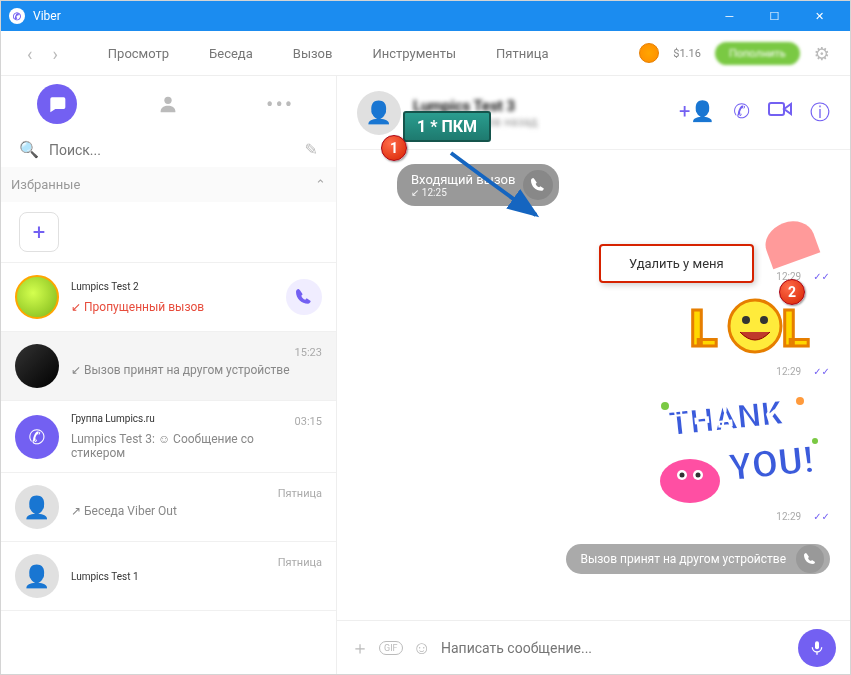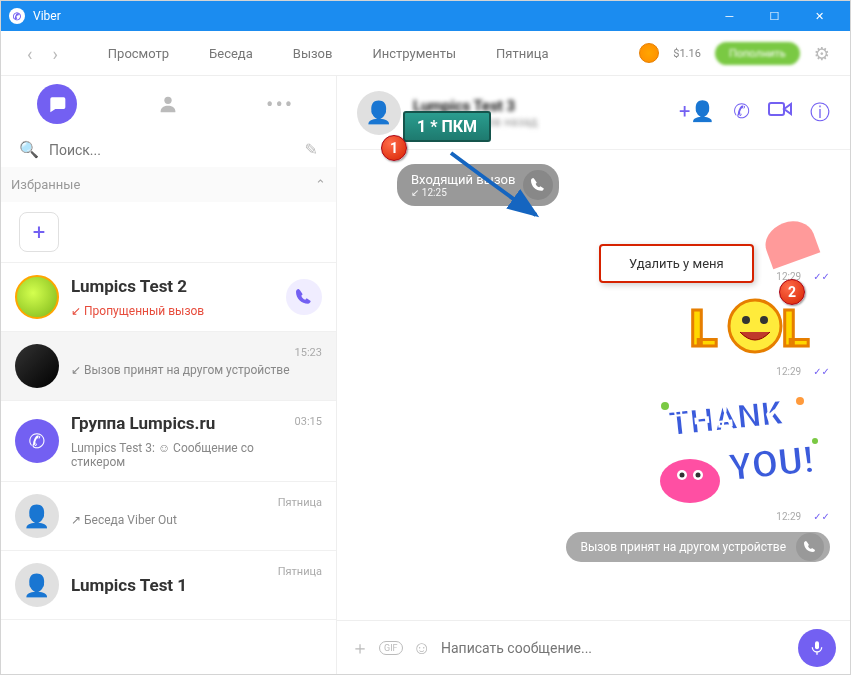--- a/index.html
+++ b/index.html
@@ -34,21 +34,21 @@
 .add-fav{padding:10px 18px;border-bottom:1px solid #f0f0f0}
 .add-btn{width:40px;height:40px;border:1px solid #e0e0e0;border-radius:8px;display:flex;align-items:center;justify-content:center;color:#7360f2;font-size:22px;cursor:pointer}
 .chat-item{display:flex;align-items:center;padding:12px 14px;border-bottom:1px solid #f0f0f0;cursor:pointer;position:relative}
 .chat-item.selected{background:#f5f5f5}
 .avatar{width:44px;height:44px;border-radius:50%;margin-right:12px;flex-shrink:0}
 .av-lime{background:radial-gradient(circle at 40% 40%,#d4ff4f,#7cb518);border:2px solid #ffa500}
 .av-laptop{background:linear-gradient(135deg,#333,#000)}
 .av-viber{background:#7360f2;display:flex;align-items:center;justify-content:center;color:#fff;font-size:20px}
 .av-gray{background:#e0e0e0;display:flex;align-items:center;justify-content:center;color:#bbb;font-size:22px}
 .chat-info{flex:1;min-width:0}
-.chat-name{font-size:17px;font-weight:700;color:#333}
+.chat-name{font-size:10px;font-weight:400;color:#333}
 .chat-sub{font-size:12px;color:#888;margin-top:8px}
 .chat-sub.missed{color:#e74c3c}
 .chat-time{font-size:11px;color:#aaa;align-self:flex-start;margin-top:2px}
 .call-btn{width:36px;height:36px;border-radius:50%;background:#f0edff;display:flex;align-items:center;justify-content:center;color:#7360f2;margin-left:8px}
 .chat-area{flex:1;display:flex;flex-direction:column;position:relative}
 .chat-header{height:74px;display:flex;align-items:center;padding:0 20px;border-bottom:1px solid #f0f0f0}
 .ch-avatar{width:44px;height:44px;border-radius:50%;background:#e0e0e0;margin-right:12px;position:relative;display:flex;align-items:center;justify-content:center;color:#999;font-size:22px}
 .ch-name{font-size:15px;font-weight:600;filter:blur(2px)}
 .ch-status{font-size:12px;color:#999;filter:blur(2px)}
 .ch-actions{margin-left:auto;display:flex;gap:18px;color:#7360f2;font-size:20px}
@@ -57,21 +57,21 @@
 .call-bubble .time{font-size:10px;opacity:.9}
 .call-bubble .phone-circ{position:absolute;right:6px;top:50%;transform:translateY(-50%);width:30px;height:30px;border-radius:50%;background:#888;display:flex;align-items:center;justify-content:center}
 .sticker-row{align-self:flex-end;margin-bottom:4px;display:flex;flex-direction:column;align-items:flex-end}
 .sticker{margin-bottom:2px}
 .sticker-meta{font-size:10px;color:#aaa;display:flex;align-items:center;gap:12px}
 .checks{color:#7360f2}
 .st-heart{width:70px;height:55px;position:relative}
 .st-heart:before{content:"";position:absolute;width:50px;height:40px;background:#ff9a9a;border-radius:50% 50% 0 0;transform:rotate(-20deg);left:5px;top:8px}
 .st-lol-svg{display:block}
 .st-thankyou-svg{display:block}
-.call-answered{background:#aaa;border-radius:18px;padding:8px 44px 8px 14px;color:#fff;font-size:12px;align-self:flex-end;position:relative;margin-top:6px}
+.call-answered{background:#aaa;border-radius:18px;padding:8px 44px 8px 14px;color:#fff;font-size:12px;align-self:flex-end;position:relative;margin-top:18px}
 .call-answered .phone-circ{position:absolute;right:6px;top:50%;transform:translateY(-50%);width:28px;height:28px;border-radius:50%;background:#999;display:flex;align-items:center;justify-content:center}
 .composer{height:54px;border-top:1px solid #eee;display:flex;align-items:center;padding:0 14px;gap:10px}
 .comp-icon{color:#bbb;cursor:pointer;font-size:18px}
 .gif-badge{border:1px solid #bbb;border-radius:10px;font-size:9px;padding:1px 4px;color:#bbb}
 .comp-input{flex:1;border:none;outline:none;font-size:14px;color:#999}
 .mic-btn{width:38px;height:38px;border-radius:50%;background:#7360f2;display:flex;align-items:center;justify-content:center;color:#fff}
 
 .anno-label{position:absolute;top:110px;left:402px;background:linear-gradient(#2a9d8f,#1e7a6f);border:2px solid #15544c;border-radius:3px;padding:4px 12px;color:#fff;font-size:16px;font-weight:bold;z-index:40}
 .anno-badge{position:absolute;width:26px;height:26px;border-radius:50%;background:radial-gradient(circle at 35% 30%,#ff6b4a,#d62200);color:#fff;font-weight:bold;display:flex;align-items:center;justify-content:center;font-size:14px;z-index:41;border:1px solid #a01;box-shadow:1px 1px 2px rgba(0,0,0,.4)}
 .anno-b1{top:134px;left:380px}

